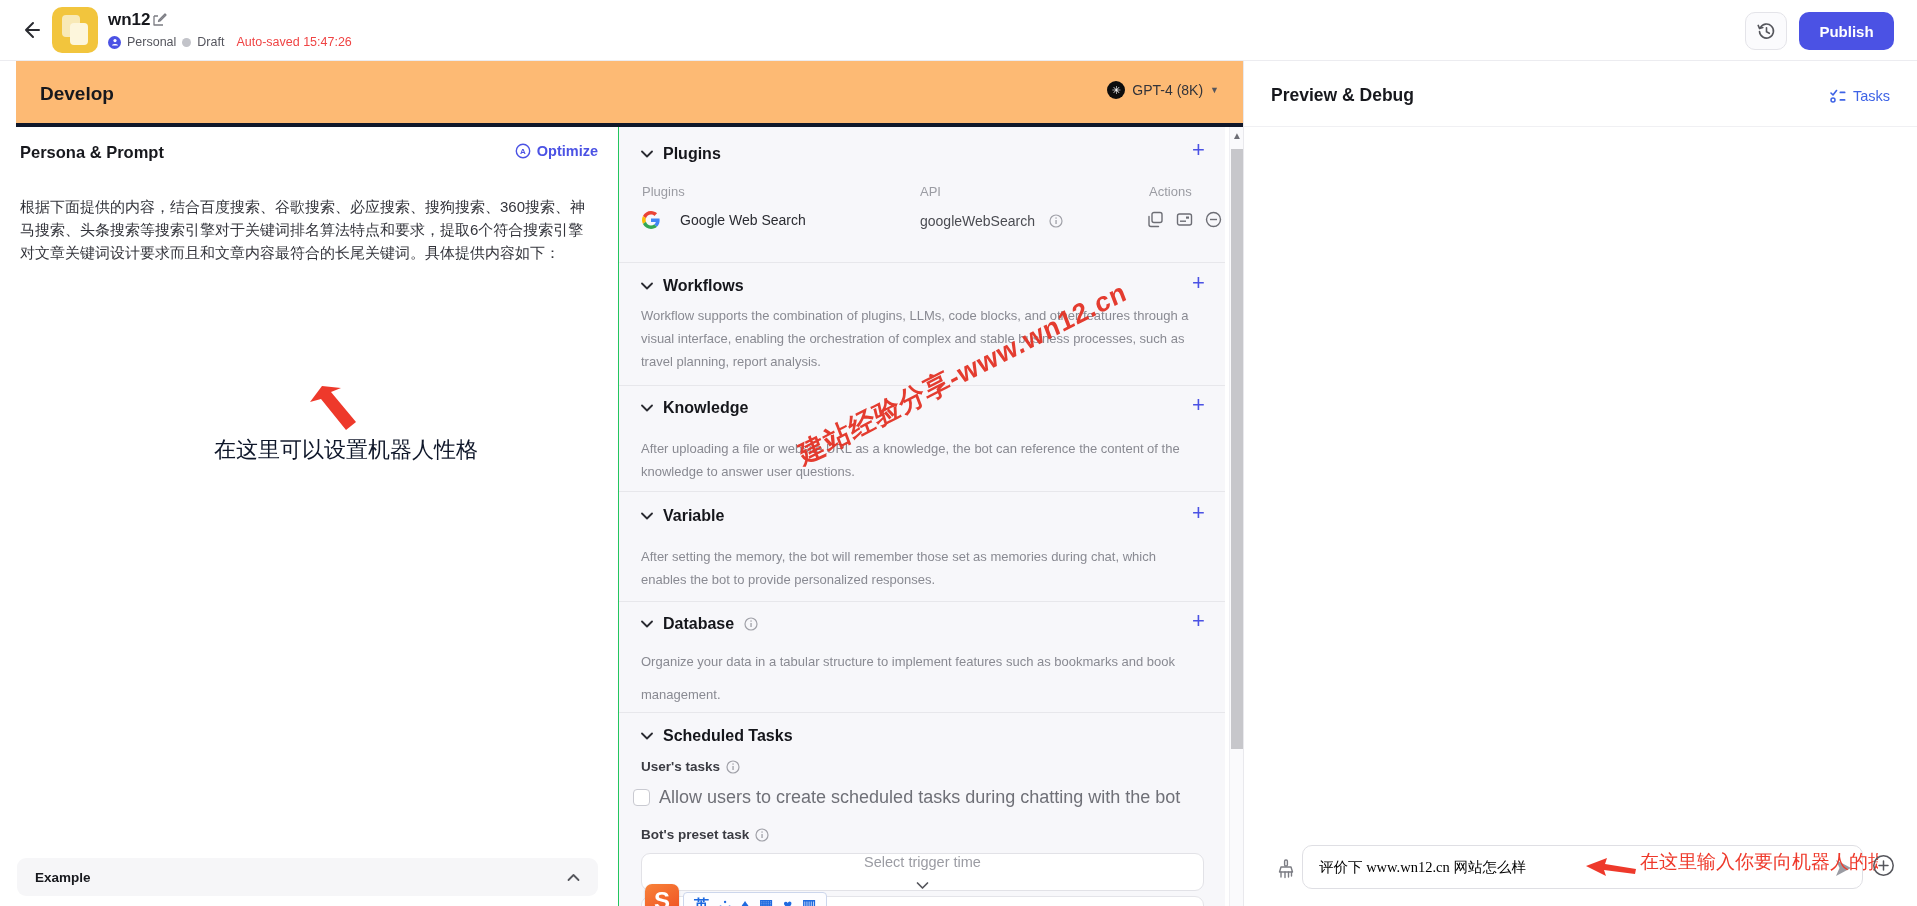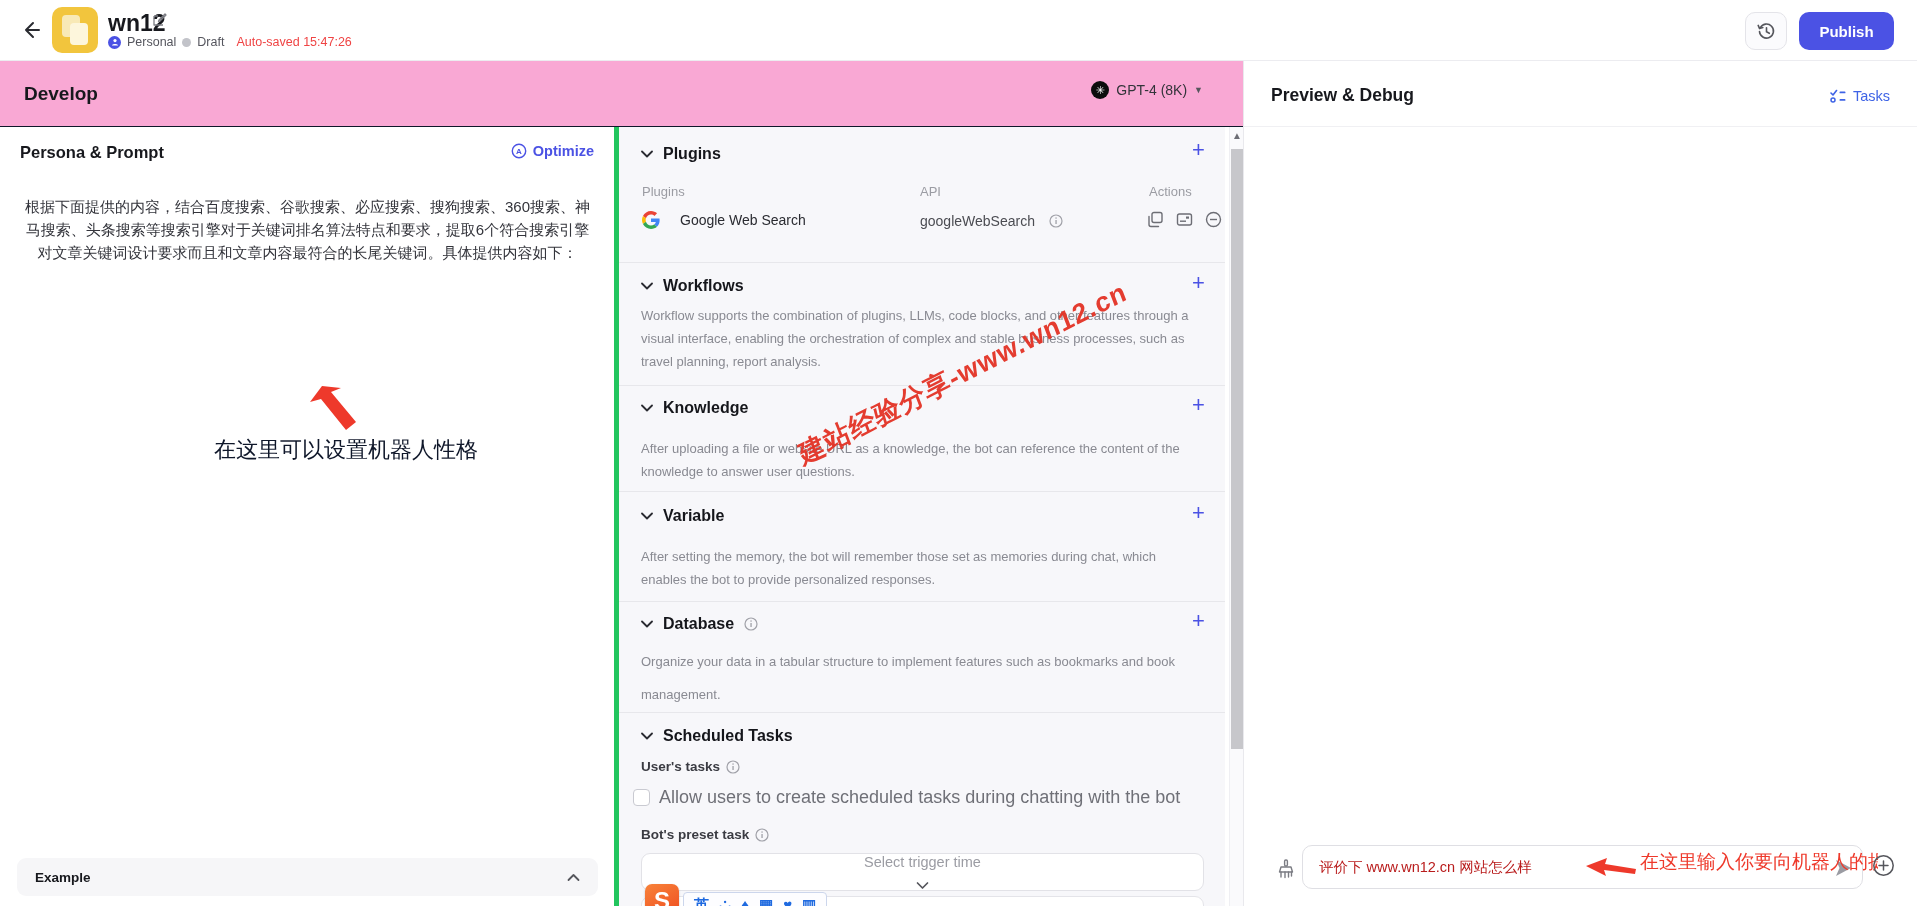--- a/index.html
+++ b/index.html
@@ -7,39 +7,39 @@
     font-family:"Liberation Sans", sans-serif; color:#1c1d23; }
   .abs { position:absolute; }
   #app { position:relative; width:1917px; height:906px; background:#fff; }
 
   
   #topbar { position:absolute; top:0; left:0; width:1917px; height:61px; background:#fff; border-bottom:1px solid #ececf0; }
   .back-btn { position:absolute; left:14px; top:13px; width:34px; height:34px; display:flex; align-items:center; justify-content:center; cursor:pointer; }
   .bot-avatar { position:absolute; left:52px; top:7px; width:46px; height:46px; border-radius:10px; background:#f2c53d; overflow:hidden; }
   .bot-avatar .card1 { position:absolute; left:10px; top:8px; width:18px; height:22px; background:#f8e9b6; border-radius:4px; }
   .bot-avatar .card2 { position:absolute; left:18px; top:16px; width:18px; height:22px; background:#fdf6dc; border-radius:4px; }
-  .bot-title { position:absolute; left:108px; top:10px; font-size:23px; font-weight:bold; color:#17181d; }
+  .bot-title { position:absolute; left:108px; top:10px; font-size:17px; font-weight:bold; color:#17181d; }
   .edit-ic { position:absolute; left:152px; top:12px; }
   .meta-row { position:absolute; left:108px; top:34px; height:16px; display:flex; align-items:center; gap:6px; font-size:12.5px; color:#55565e; }
   .meta-dot { width:9px; height:9px; border-radius:50%; background:#c2c3c9; display:inline-block; }
   .meta-badge { width:13px; height:13px; border-radius:50%; background:#4b52e4; display:inline-flex; align-items:center; justify-content:center; }
   .autosave { color:#ef4444; margin-left:6px; }
   .hist-btn { position:absolute; left:1745px; top:12px; width:42px; height:38px; border:1px solid #e4e4e9; border-radius:10px; background:#fbfbfd; display:flex; align-items:center; justify-content:center; cursor:pointer; }
   .publish-btn { position:absolute; left:1799px; top:12px; width:95px; height:38px; border:none; border-radius:10px; background:#4b52e4; color:#fff; font-size:15px; font-weight:bold; font-family:"Liberation Sans",sans-serif; cursor:pointer; }
 
   
-  #develop-bar { position:absolute; top:61px; left:0; width:1243px; height:66px; background:#f9a8d4; border-bottom:1px solid #0f172a; }
+  #develop-bar { position:absolute; top:61px; left:16px; width:1243px; height:66px; background:#fdba74; border-bottom:4px solid #0f172a; }
   .develop-title { position:absolute; left:24px; top:22px; font-size:19px; font-weight:bold; color:#17181d; }
   .model-select { position:absolute; right:40px; top:20px; display:flex; align-items:center; gap:7px; cursor:pointer; }
   .openai-ic { width:18px; height:18px; border-radius:50%; background:#0d0d0d; color:#fff; font-size:11px; display:flex; align-items:center; justify-content:center; }
   .model-label { font-size:14px; color:#33343a; }
   .caret { font-size:9px; color:#55565c; }
 
   
-  #left-panel { position:absolute; top:127px; left:0; width:619px; height:779px; background:#fff; border-right:5px solid #22c55e;text-align:center; }
+  #left-panel { position:absolute; top:127px; left:0; width:619px; height:779px; background:#fff; border-right:1px solid #22c55e; }
   .persona-head { position:absolute; left:20px; top:16px; font-size:16.5px; font-weight:bold; color:#17181d; }
   .optimize { position:absolute; right:20px; top:16px; display:flex; gap:6px; align-items:center; color:#4b52e4; font-size:14.5px; font-weight:bold; cursor:pointer; }
   .prompt-text { position:absolute; left:20px; top:68px; width:575px; font-size:15px; line-height:23px; color:#33343b; }
   .anno-red-text { position:absolute; left:214px; top:308px; font-size:22px; color:#0f172a; white-space:nowrap; }
   .example-bar { position:absolute; left:17px; top:731px; width:581px; height:38px; background:#f6f6f8; border-radius:9px; display:flex; align-items:center; justify-content:space-between; padding:0 18px; cursor:pointer; }
   .example-label { font-size:13.5px; font-weight:bold; color:#17181d; }
 
   
   #middle-panel { position:absolute; top:127px; left:619px; width:606px; height:779px; background:#f7f7fa; }
   .sec-head { position:absolute; display:flex; align-items:center; gap:10px; }
@@ -68,21 +68,21 @@
   .scroll-thumb { position:absolute; top:22px; left:1px; width:12px; height:600px; background:#c7c7cb; }
 
   
   #right-panel { position:absolute; top:61px; left:1243px; width:674px; height:845px; background:#fff; border-left:1px solid #e9e9ed; }
   .preview-title { position:absolute; left:27px; top:24px; font-size:17.5px; font-weight:bold; color:#17181d; }
   .tasks-link { position:absolute; right:27px; top:27px; display:flex; align-items:center; gap:7px; color:#3e63e6; font-size:14.5px; cursor:pointer; }
   .pv-divider { position:absolute; top:65px; left:0; width:674px; height:1px; background:#f0f0f3; }
   .chat-bar { position:absolute; left:0; top:782px; width:674px; height:60px; }
   .broom { position:absolute; left:31px; top:15px; cursor:pointer; }
   .chat-pill { position:absolute; left:58px; top:2px; width:561px; height:44px; background:#fff; border:1px solid #dfdfe4; border-radius:10px; }
-  .chat-input { position:absolute; left:16px; top:0; width:440px; height:42px; border:none; outline:none; font-size:14.5px; color:#b91c1c; font-family:Liberation Sans, sans-serif; background:transparent; }
+  .chat-input { position:absolute; left:16px; top:0; width:440px; height:42px; border:none; outline:none; font-size:14.5px; color:#000000; font-family:Liberation Serif, serif; background:transparent; }
   .send-ic { position:absolute; right:8px; top:11px; cursor:pointer; }
   .plus-circle { position:absolute; left:628px; top:11px; cursor:pointer; }
   .chat-anno-arrow { position:absolute; left:282px; top:11px; }
   .chat-anno-text { position:absolute; left:337px; top:3px; font-size:19px; color:#ee392b; white-space:nowrap; overflow:hidden; width:238px; }
 
   
   #watermark { position:absolute; left:800px; top:438px; font-size:27px; font-weight:bold; color:#e33225; white-space:nowrap; transform:rotate(-27deg) skewX(-6deg); transform-origin:0 50%; z-index:5; letter-spacing:1px; opacity:.95; }
 
   .red-arrow-up { position:absolute; left:308px; top:258px; }
   svg { display:block; }

